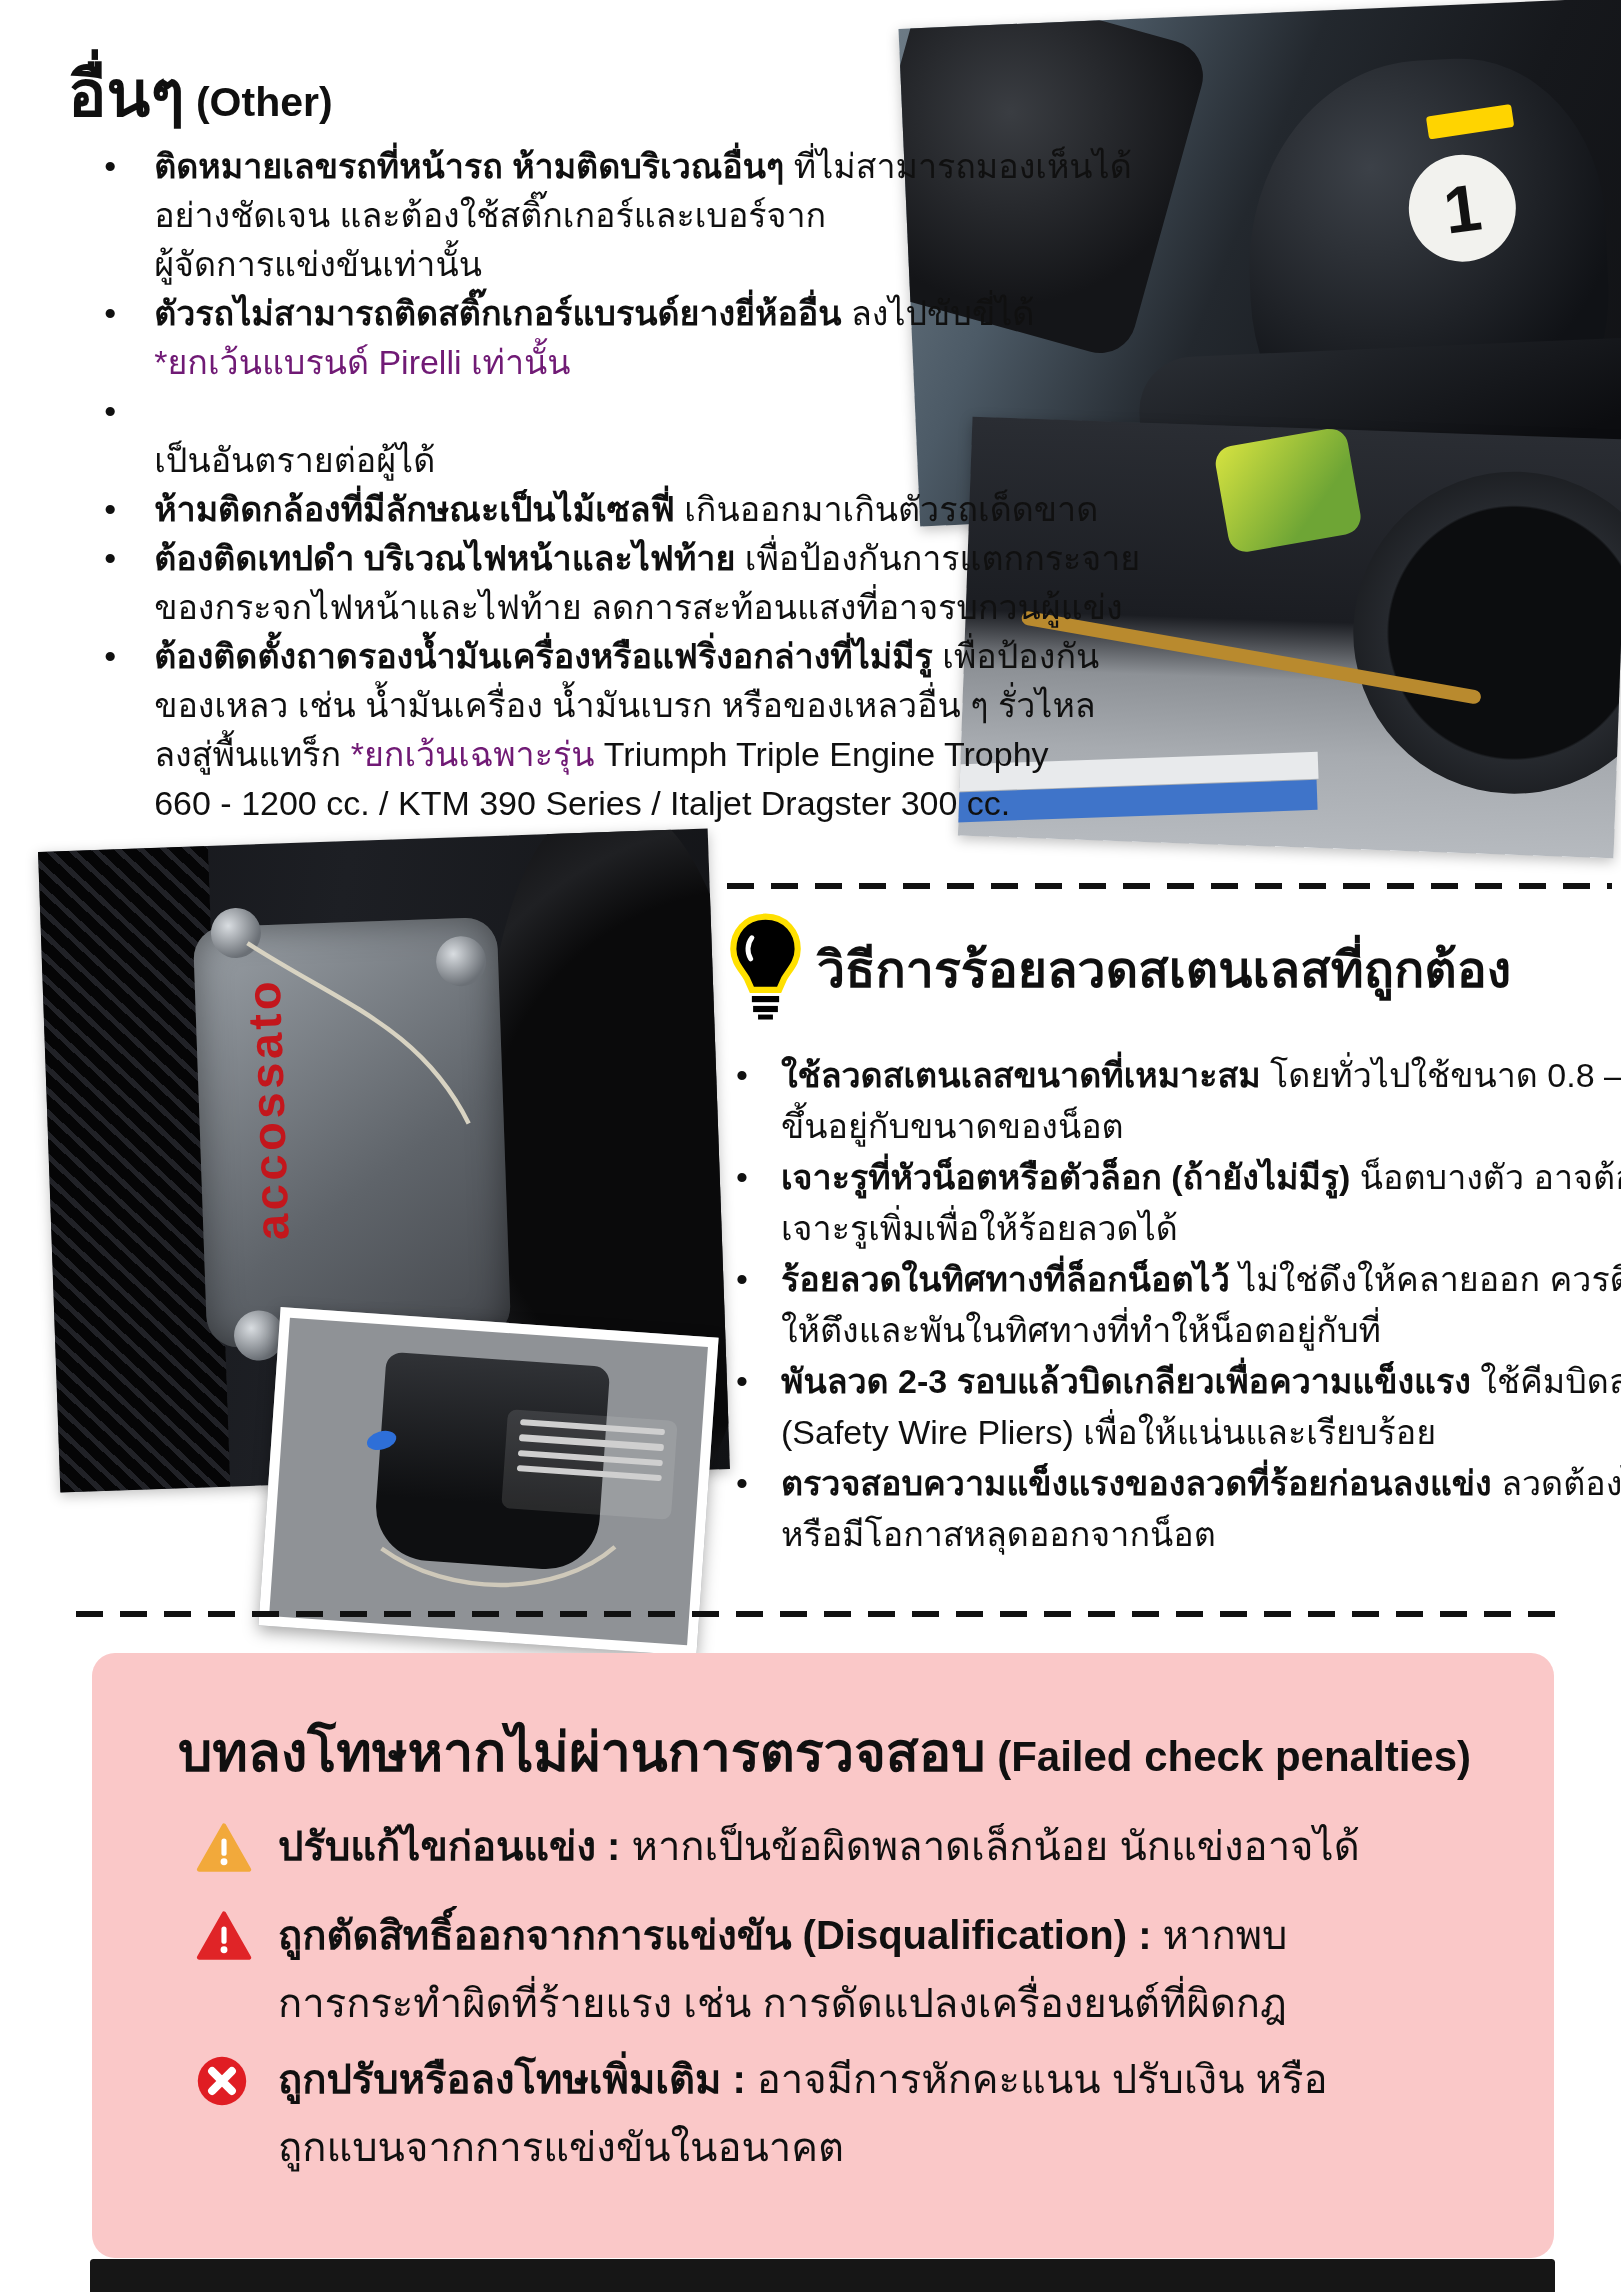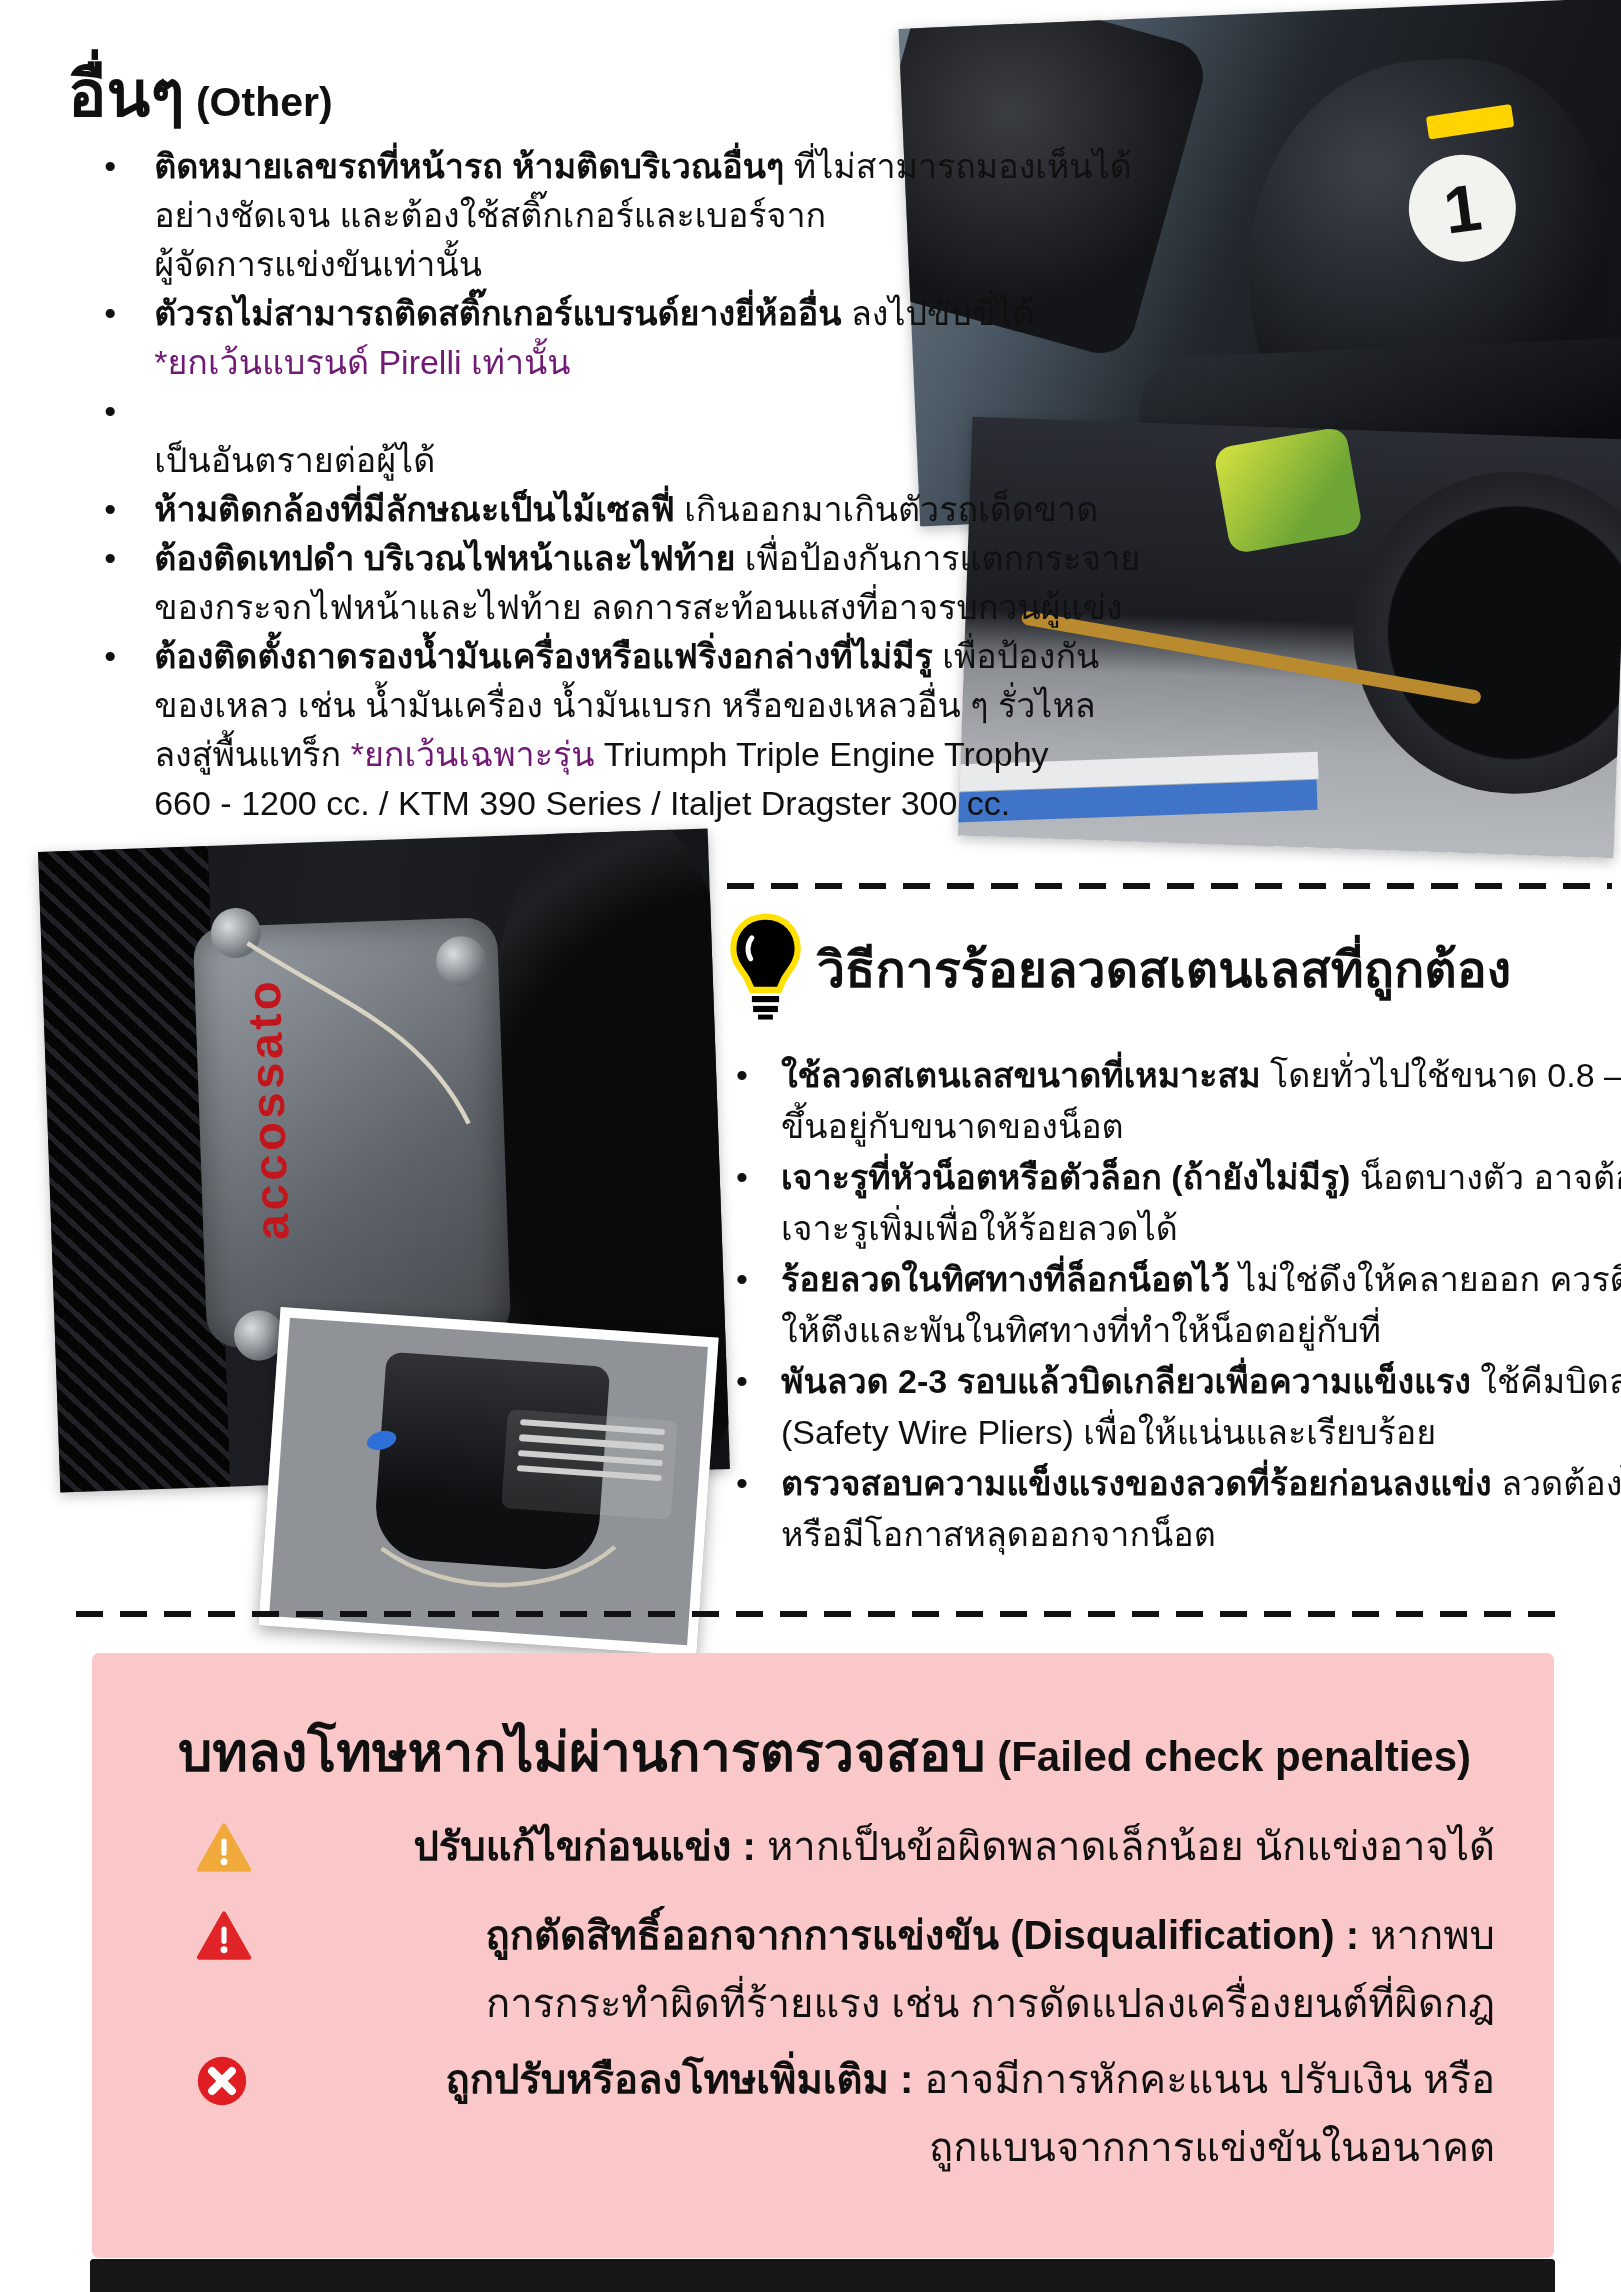--- a/index.html
+++ b/index.html
@@ -26,28 +26,28 @@
   .dash1{left:727px;top:883px;width:885px;}
   .dash2{left:76px;top:1611px;width:1491px;}
   .bulb{position:absolute;left:725px;top:913px;width:81px;height:109px;}
   .wire-h{position:absolute;left:817px;top:930px;font-size:50px;font-weight:700;white-space:nowrap;font-family:Liberation Mono, monospace;}
   .wire-list{position:absolute;left:736px;top:1050px;width:878px;list-style:none;margin:0;padding:0;}
   .wire-list li{display:flex;font-size:34px;line-height:51px;}
   .wire-list .dot{width:45px;flex:0 0 45px;}
   .wire-list .txt{flex:1;}
 
   
-  .pinkbox{position:absolute;left:92px;top:1653px;width:1462px;height:605px;background:#fac8c8;border-radius:7px;}
+  .pinkbox{position:absolute;left:92px;top:1653px;width:1462px;height:605px;background:#fac8c8;border-radius:23px;}
   .pink-h{position:absolute;left:86px;top:56px;white-space:nowrap;}
   .pink-h .th{font-size:54px;font-weight:700;}
   .pink-h .en{font-size:42px;font-weight:700;}
   .pen-list{position:absolute;left:104px;top:159px;list-style:none;margin:0;padding:0;width:1299px;}
   .pen-list li{display:flex;font-size:40px;line-height:68px;margin-bottom:8px;}
   .pen-list .ico{width:82px;flex:0 0 82px;padding-top:10.7px;}
-  .pen-list .txt{flex:1;text-align:right;}
+  .pen-list .txt{flex:1;}
   .blackbar{position:absolute;left:90px;top:2259px;width:1465px;height:34px;background:#161616;border-radius:3.6px 3.6px 0 0;}
 
   
   .photo{position:absolute;overflow:hidden;box-shadow:0 3.6px 12.5px rgba(0,0,0,.25);}
   .p1{left:909px;top:12.5px;width:727px;height:498px;transform:rotate(-2.5deg);
       background:linear-gradient(115deg,#6d7b86 0%,#4c5a66 22%,#23282e 45%,#16181c 70%,#101114 100%);}
   .p1 .arm{position:absolute;left:-27px;top:-18px;width:296px;height:322px;border-radius:36px;
       background:radial-gradient(circle at 40% 35%,#3a3d42,#141518 70%);transform:rotate(18deg);}
   .p1 .screen{position:absolute;left:340px;top:54px;width:358px;height:421px;border-radius:50% 40% 45% 45%;
       background:radial-gradient(circle at 35% 25%,#3c4148,#101216 65%);}

